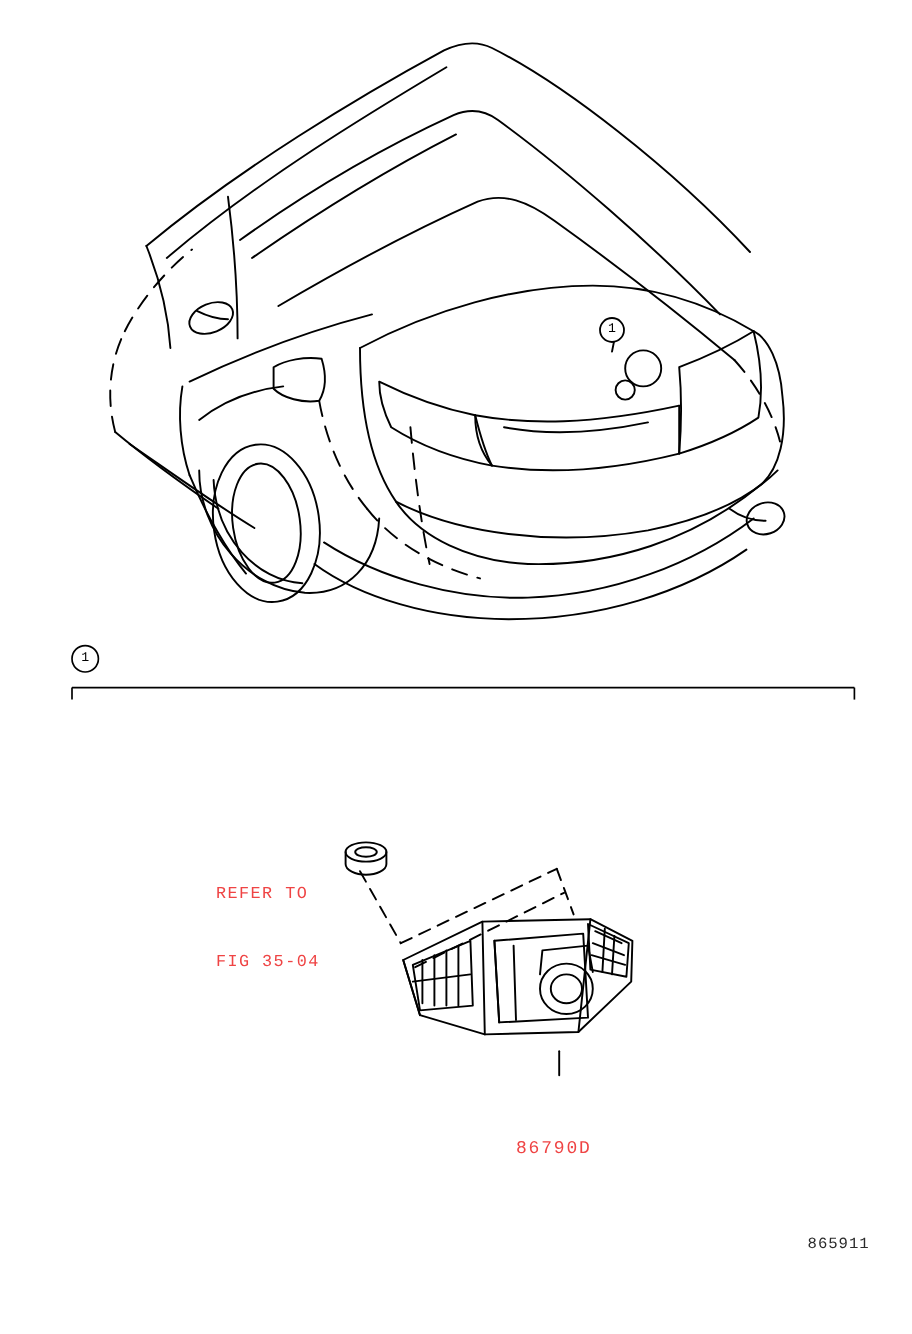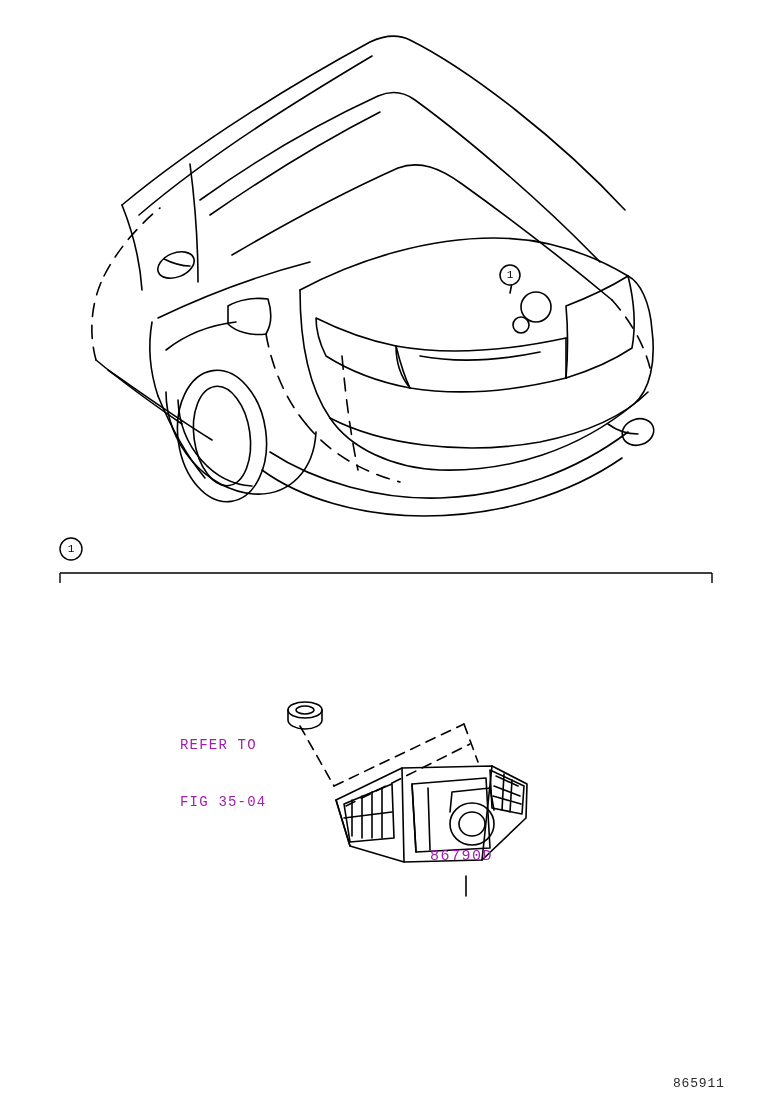--- a/index.html
+++ b/index.html
@@ -23,45 +23,45 @@
     position: absolute;
     top: 0;
     left: 0;
     width: 760px;
     height: 1112px;
   }
   .lbl {
     position: absolute;
     font-family: "Liberation Mono", monospace;
     white-space: pre;
-    color: #a21caf;
+    color: #ef4444;
   }
   .callout-num {
     position: absolute;
     font-family: "Liberation Mono", monospace;
     font-size: 11px;
     color: #000;
     text-align: center;
   }
   #refer-to-label {
     left: 180px;
     top: 698px;
     font-size: 14px;
     letter-spacing: 1.2px;
     line-height: 19px;
   }
   #part-number-label {
     left: 430px;
-    top: 848px;
+    top: 949px;
     font-size: 15px;
     letter-spacing: 1.5px;
   }
   #figure-id-label {
     left: 673px;
-    top: 1076px;
+    top: 1029px;
     font-size: 13px;
     letter-spacing: 0.8px;
     color: #2b2b2b;
   }
   #callout-vehicle {
     left: 503px;
     top: 269px;
     width: 14px;
   }
   #callout-legend {

